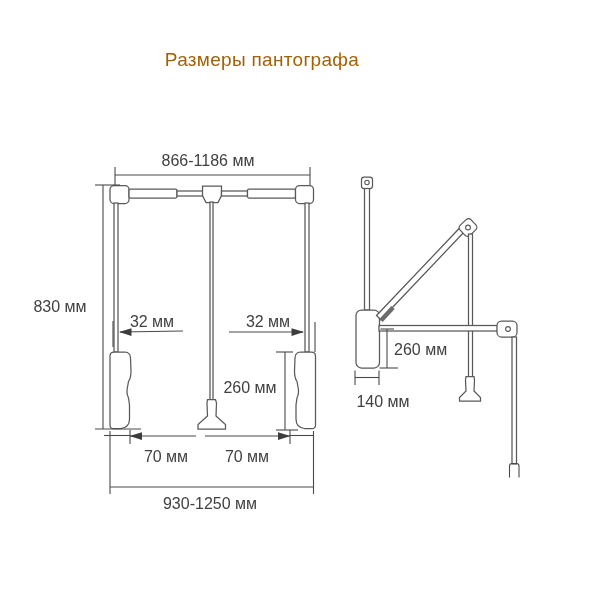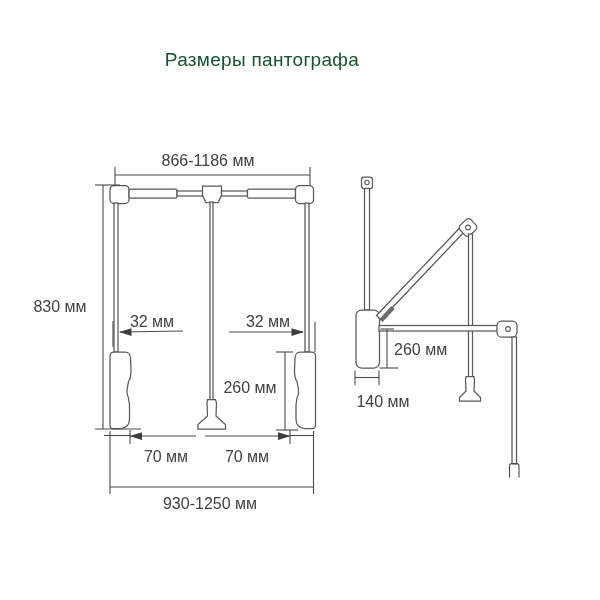--- a/index.html
+++ b/index.html
@@ -9,21 +9,21 @@
     background:#ffffff;
     overflow:hidden;
     font-family:"Liberation Sans", sans-serif;
   }
   .title{
     position:absolute;
     top:49px;left:0;width:524px;
     text-align:center;
     font-size:19px;
     font-weight:400;
-    color:#14532d;
+    color:#a16207;
     letter-spacing:0.3px;
   }
   svg{position:absolute;top:0;left:0;}
   svg text{
     font-family:"Liberation Sans", sans-serif;
     font-size:16px;
     fill:#414143;
   }
   .stroke{
     fill:#ffffff;

